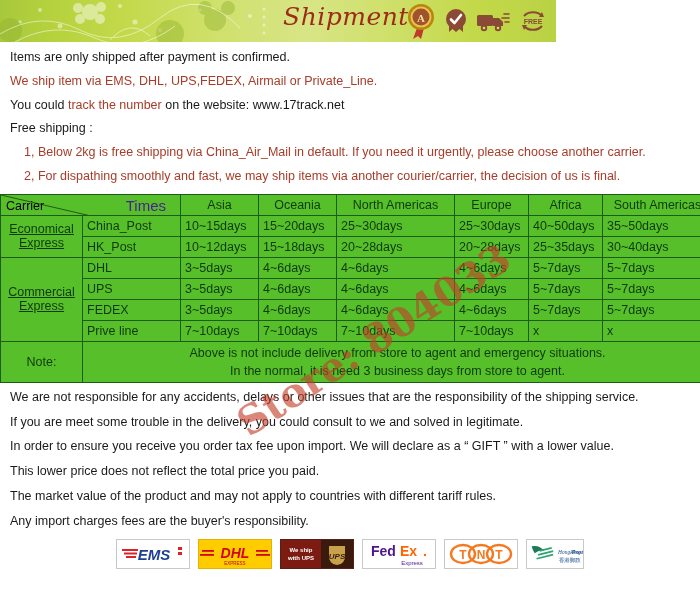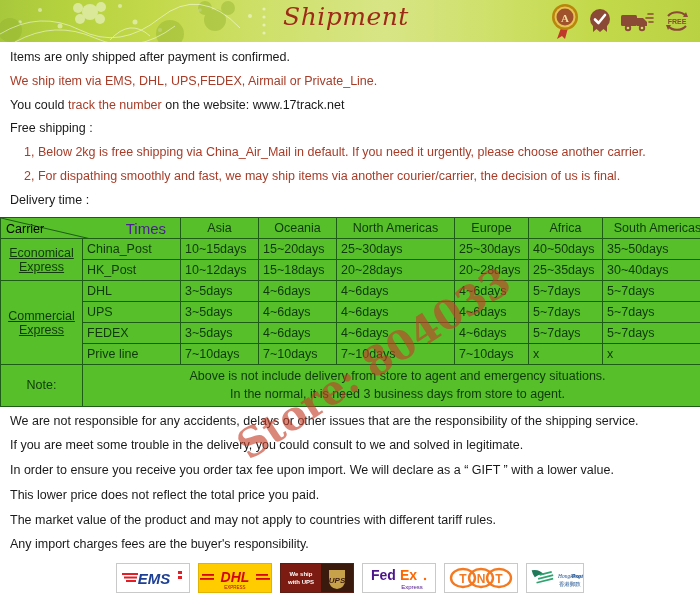--- a/index.html
+++ b/index.html
@@ -13,21 +13,21 @@
   #page {
     position: relative;
     width: 700px; height: 605px;
     background: #ffffff;
     overflow: hidden;
   }
 
   
   .banner {
     position: relative;
-    width: 700px; height: 42px;
+    width: 556px; height: 42px;
     background: linear-gradient(to right,
       #a8c83c 0%, #b6d23e 10%, #c3d94a 22%,
       #cfe06a 38%, #d8e586 55%, #cfe06a 70%,
       #c3d94a 85%, #b9d243 100%);
     overflow: hidden;
   }
   .banner-flora {
     position: absolute; top: 0; left: 0;
     width: 290px; height: 42px;
     opacity: .85;
@@ -230,21 +230,20 @@
     </div>
   </div>
 
   <div class="top-lines">
     <div class="para">Items are only shipped after payment is confirmed.</div>
     <div class="para red">We ship item via EMS, DHL, UPS,FEDEX, Airmail or Private_Line.</div>
     <div class="para"><span>You could </span><span class="inline-red">track the number</span><span> on the website:  www.17track.net</span></div>
     <div class="para">Free shipping :</div>
     <div class="para red indent">1, Below 2kg is free shipping via China_Air_Mail in default. If you need it urgently, please choose another carrier.</div>
     <div class="para red indent">2, For dispathing smoothly and fast, we may ship items via another courier/carrier, the decision of us is final.</div>
-    <div class="para">Delivery time :</div>
   </div>
 
   <div class="tbl-wrap">
     <table class="ship">
       <colgroup>
         <col style="width:82px">
           <col style="width:98px">
           <col style="width:78px">
         <col style="width:78px">
           <col style="width:118px">

